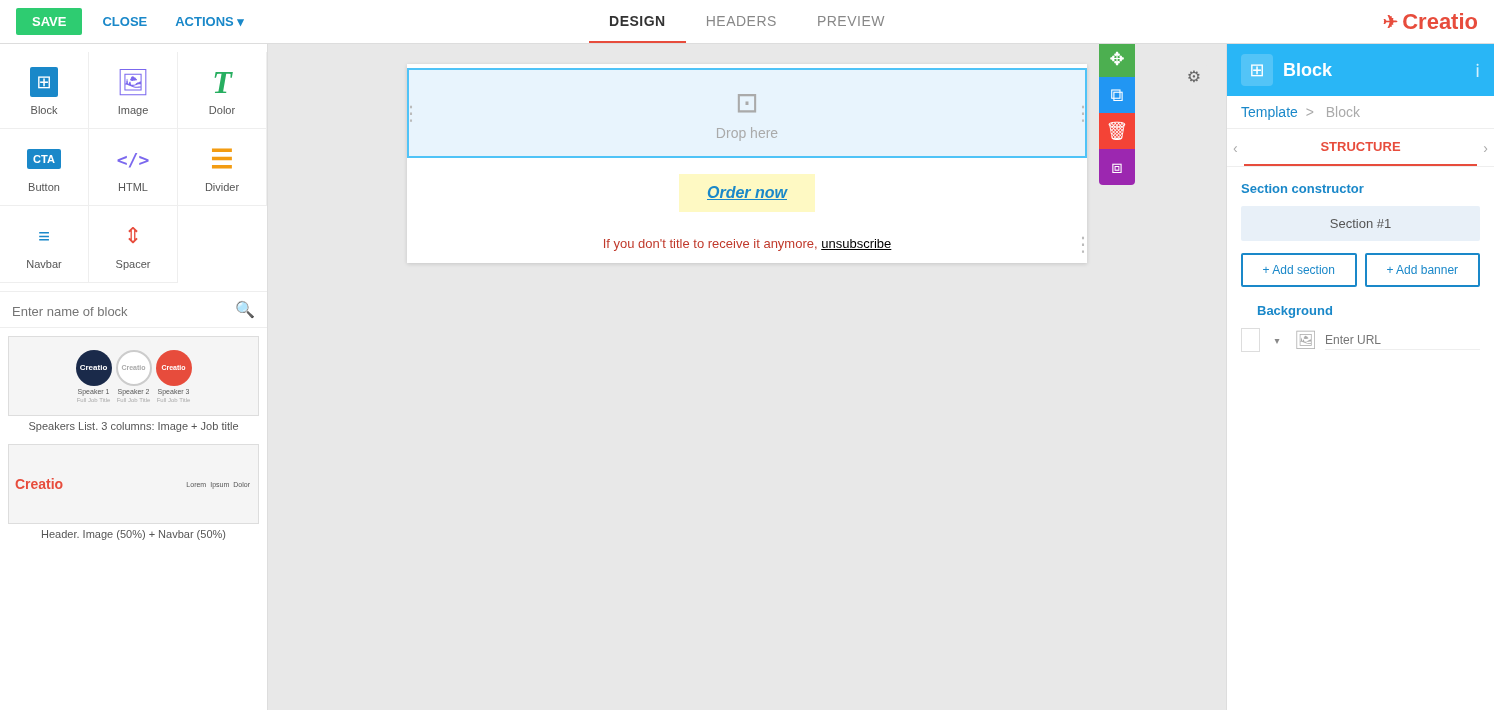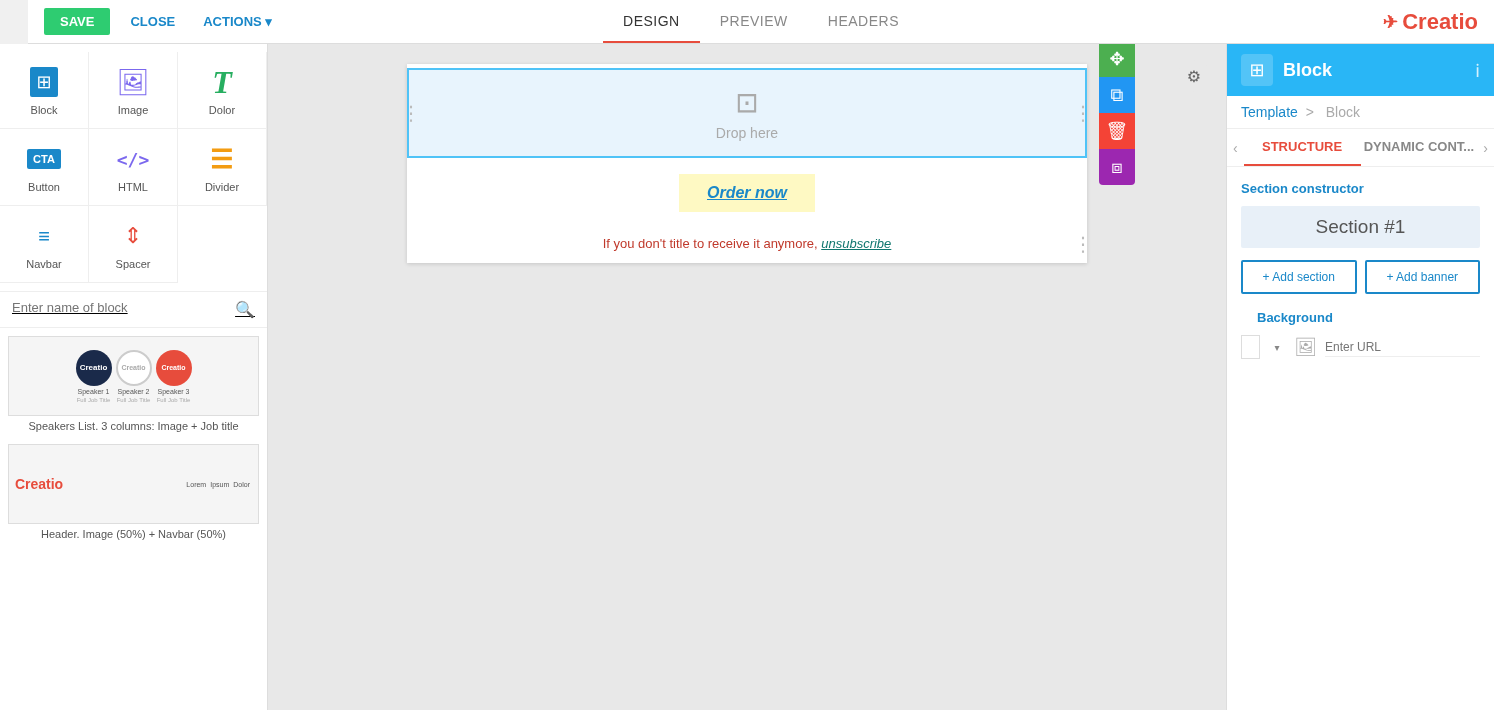--- a/index.html
+++ b/index.html
@@ -8,21 +8,20 @@
     
     .topbar {
       display: flex;
       align-items: center;
       height: 44px;
       background: #fff;
       border-bottom: 1px solid #ddd;
       padding: 0 16px;
       gap: 12px;
       position: relative;
-      margin-left: 28px;
     }
     .btn-save {
       background: #2ecc71;
       color: #fff;
       border: none;
       padding: 6px 16px;
       font-weight: bold;
       font-size: 13px;
       cursor: pointer;
       border-radius: 2px;
@@ -50,20 +49,21 @@
       font-size: 14px;
       color: #888;
       cursor: pointer;
       border-bottom: 2px solid transparent;
       text-transform: uppercase;
       letter-spacing: 0.5px;
     }
     .topbar-tab.active {
       color: #333;
       border-bottom: 2px solid #e74c3c;
+      font-weight: bold;
     }
     .topbar-logo {
       margin-left: auto;
       color: #e74c3c;
       font-size: 22px;
       font-weight: bold;
     }
     .topbar-logo span { color: #e74c3c; }
 
     
@@ -108,25 +108,24 @@
       font-size: 22px;
     }
     .block-label {
       font-size: 11px;
       color: #555;
       text-align: center;
     }
 
     .search-bar {
       display: flex;
-      align-items: flex-start;
+      align-items: flex-end;
       padding: 8px 12px;
       border-bottom: 1px solid #eee;
       gap: 8px;
-      text-decoration: underline;
     }
     .search-input {
       flex: 1;
       border: none;
       outline: none;
       font-size: 13px;
       color: #999;
     }
     .search-icon { color: #aaa; font-size: 16px; cursor: pointer; }
 
@@ -300,21 +299,21 @@
 
     .email-footer-section {
       padding: 12px 20px;
       text-align: center;
       position: relative;
     }
     .email-footer-text {
       font-size: 13px;
       color: #c0392b;
     }
-    .email-footer-link { color: #0f766e; font-style: italic; }
+    .email-footer-link { color: #000000; }
 
     
     .right-panel {
       width: 268px;
       background: #fff;
       border-left: 1px solid #ddd;
       display: flex;
       flex-direction: column;
     }
     .right-panel-header {
@@ -391,21 +390,21 @@
       color: #1a88c9;
       font-size: 13px;
       font-weight: bold;
       margin-bottom: 10px;
     }
     .section-item {
       background: #e8f0f8;
       padding: 10px;
       text-align: center;
       color: #555;
-      font-size: 19px;
+      font-size: 13px;
       border-radius: 2px;
       margin-bottom: 12px;
     }
     .section-buttons {
       display: flex;
       gap: 8px;
       margin-bottom: 16px;
     }
     .section-btn {
       flex: 1;
@@ -486,22 +485,22 @@
 </head>
 <body>
 
 <div class="topbar">
   <button class="btn-save">SAVE</button>
   <button class="btn-close">CLOSE</button>
   <button class="btn-actions">ACTIONS</button>
 
   <div class="topbar-tabs">
     <div class="topbar-tab active">DESIGN</div>
+    <div class="topbar-tab">HEADERS</div>
     <div class="topbar-tab">PREVIEW</div>
-    <div class="topbar-tab">HEADERS</div>
   </div>
 
   <div class="topbar-logo creatio-logo">
     <span class="creatio-plane">✈</span>
     <span class="creatio-text">Creatio</span>
   </div>
 </div>
 
 <div class="main-layout">
 
@@ -673,21 +672,20 @@
 
     <div class="breadcrumb">
       <a href="#">Template</a>
       <span>&gt;</span>
       <span>Block</span>
     </div>
 
     <div class="right-tabs">
       <div class="right-tab-arrow">‹</div>
       <div class="right-tab active">STRUCTURE</div>
-      <div class="right-tab">DYNAMIC CONT...</div>
       <div class="right-tab-arrow">›</div>
     </div>
 
     <div class="right-panel-content">
       <div class="section-constructor-label">Section constructor</div>
 
       <div class="section-item">Section #1</div>
 
       <div class="section-buttons">
         <button class="section-btn">+ Add section</button>

